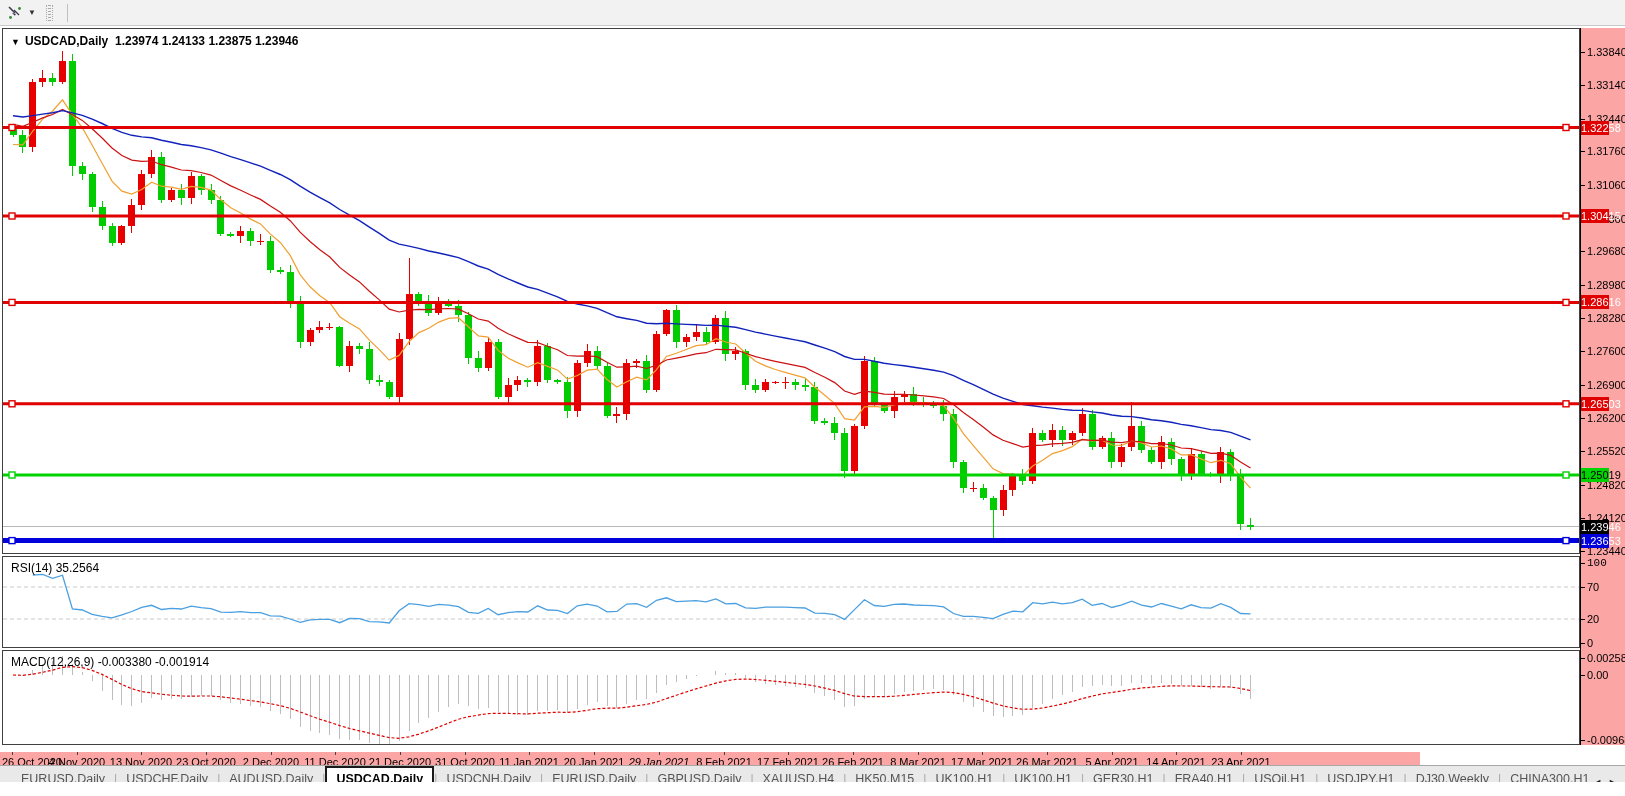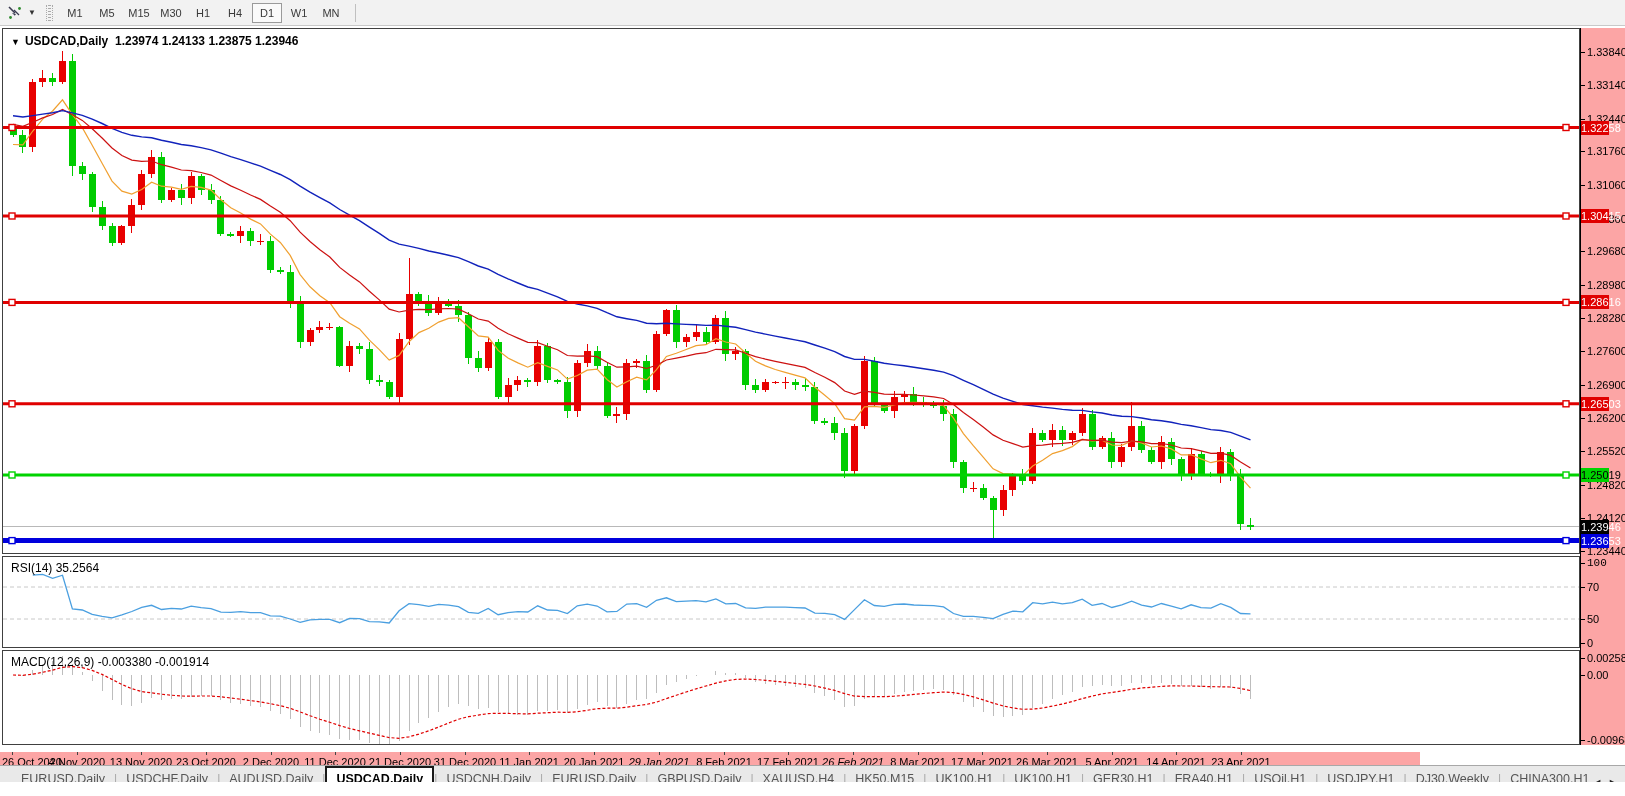--- a/index.html
+++ b/index.html
@@ -56,31 +56,20 @@
       <svg width="16" height="16" viewBox="0 0 16 16">
         <path d="M2 2 L8 8" stroke="#3a3a50" stroke-width="1.6" fill="none"></path>
         <path d="M9 9 l-4.2 -1.2 l3 3 z" fill="#3a3a50"></path>
         <path d="M7 5 L12 10" stroke="#3a3a50" stroke-width="1.2" fill="none"></path>
         <circle cx="12.5" cy="3.5" r="1.4" fill="#2e8b2e"></circle>
         <circle cx="3.5" cy="12.5" r="1.4" fill="#2e8b2e"></circle>
       </svg>
     </div>
     <div class="tool-caret">▼</div>
     <div class="grip"></div>
-    <div id="tf-buttons" style="display:flex;">
-        <div class="tf-btn">M1</div>
-        <div class="tf-btn">M5</div>
-        <div class="tf-btn">M15</div>
-        <div class="tf-btn">M30</div>
-        <div class="tf-btn">H1</div>
-        <div class="tf-btn">H4</div>
-        <div class="tf-btn active">D1</div>
-        <div class="tf-btn">W1</div>
-        <div class="tf-btn">MN</div>
-      </div>
     <div class="toolbar-sep"></div>
   </div>
 
   <div class="panel main-panel">
     <svg id="main-svg" width="1576" height="524">
         <line x1="0" x2="1576" y1="497.5" y2="497.5" stroke="#b8b8b8" stroke-width="1"></line>
         <g shape-rendering="crispEdges">
           <line x1="10.0" x2="10.0" y1="97.5" y2="107.6" stroke="#00cc00" stroke-width="1"></line>
           <line x1="19.9" x2="19.9" y1="100.7" y2="124.2" stroke="#00cc00" stroke-width="1"></line>
           <line x1="29.8" x2="29.8" y1="50.2" y2="123.1" stroke="#e80000" stroke-width="1"></line>
@@ -548,21 +537,21 @@
       <div class="axis-lab" style="top: 456.56px;">1.24820</div>
       <div class="axis-tick" style="top: 490.16px;"></div>
       <div class="axis-lab" style="top: 490.16px;">1.24120</div>
       <div class="axis-tick" style="top: 522.8px;"></div>
       <div class="axis-lab" style="top: 522.8px;">1.23440</div>
       <div class="axis-tick" style="top: 535px;"></div>
       <div class="axis-lab" style="top: 535px; font-family: Liberation Mono, monospace;">100</div>
       <div class="axis-tick" style="top: 559px;"></div>
       <div class="axis-lab" style="top: 559px;">70</div>
       <div class="axis-tick" style="top: 591px;"></div>
-      <div class="axis-lab" style="top: 591px;">50</div>
+      <div class="axis-lab" style="top: 591px;">20</div>
       <div class="axis-tick" style="top: 615px;"></div>
       <div class="axis-lab" style="top: 615px;">0</div>
       <div class="axis-tick" style="top: 629.688px;"></div>
       <div class="axis-lab" style="top: 629.688px;">0.00258</div>
       <div class="axis-tick" style="top: 647px;"></div>
       <div class="axis-lab" style="top: 647px;">0.00</div>
       <div class="axis-tick" style="top: 712px;"></div>
       <div class="axis-lab" style="top: 712px;">-0.009687</div>
       <div class="tag" style="top: 99.536px; background: rgb(224, 0, 0); color: rgb(255, 255, 255);">1.32258</div>
       <div class="tag" style="top: 188px; background: rgb(224, 0, 0); color: rgb(255, 255, 255);">1.30415</div>
@@ -582,33 +571,33 @@
       <div class="date-lab" style="left: 141px;">13 Nov 2020</div>
       <div class="date-tick" style="left: 206px;"></div>
       <div class="date-lab" style="left: 206px;">23 Oct 2020</div>
       <div class="date-tick" style="left: 271px;"></div>
       <div class="date-lab" style="left: 271px;">2 Dec 2020</div>
       <div class="date-tick" style="left: 335px;"></div>
       <div class="date-lab" style="left: 335px;">11 Dec 2020</div>
       <div class="date-tick" style="left: 400px;"></div>
       <div class="date-lab" style="left: 400px;">21 Dec 2020</div>
       <div class="date-tick" style="left: 465px;"></div>
-      <div class="date-lab" style="left: 465px;">31 Dec 2020</div>
+      <div class="date-lab" style="left: 465px;">31 Oct 2020</div>
       <div class="date-tick" style="left: 529px;"></div>
       <div class="date-lab" style="left: 529px;">11 Jan 2021</div>
       <div class="date-tick" style="left: 594px;"></div>
       <div class="date-lab" style="left: 594px;">20 Jan 2021</div>
       <div class="date-tick" style="left: 659px;"></div>
       <div class="date-lab" style="left: 659px; font-style: italic;">29 Jan 2021</div>
       <div class="date-tick" style="left: 724px;"></div>
       <div class="date-lab" style="left: 724px;">8 Feb 2021</div>
       <div class="date-tick" style="left: 788px;"></div>
       <div class="date-lab" style="left: 788px;">17 Feb 2021</div>
       <div class="date-tick" style="left: 853px;"></div>
-      <div class="date-lab" style="left: 853px; font-style: italic;">26 Feb 2021</div>
+      <div class="date-lab" style="left: 853px;">26 Feb 2021</div>
       <div class="date-tick" style="left: 918px;"></div>
       <div class="date-lab" style="left: 918px;">8 Mar 2021</div>
       <div class="date-tick" style="left: 982px;"></div>
       <div class="date-lab" style="left: 982px;">17 Mar 2021</div>
       <div class="date-tick" style="left: 1047px;"></div>
       <div class="date-lab" style="left: 1047px;">26 Mar 2021</div>
       <div class="date-tick" style="left: 1112px;"></div>
       <div class="date-lab" style="left: 1112px;">5 Apr 2021</div>
       <div class="date-tick" style="left: 1176px;"></div>
       <div class="date-lab" style="left: 1176px;">14 Apr 2021</div>

